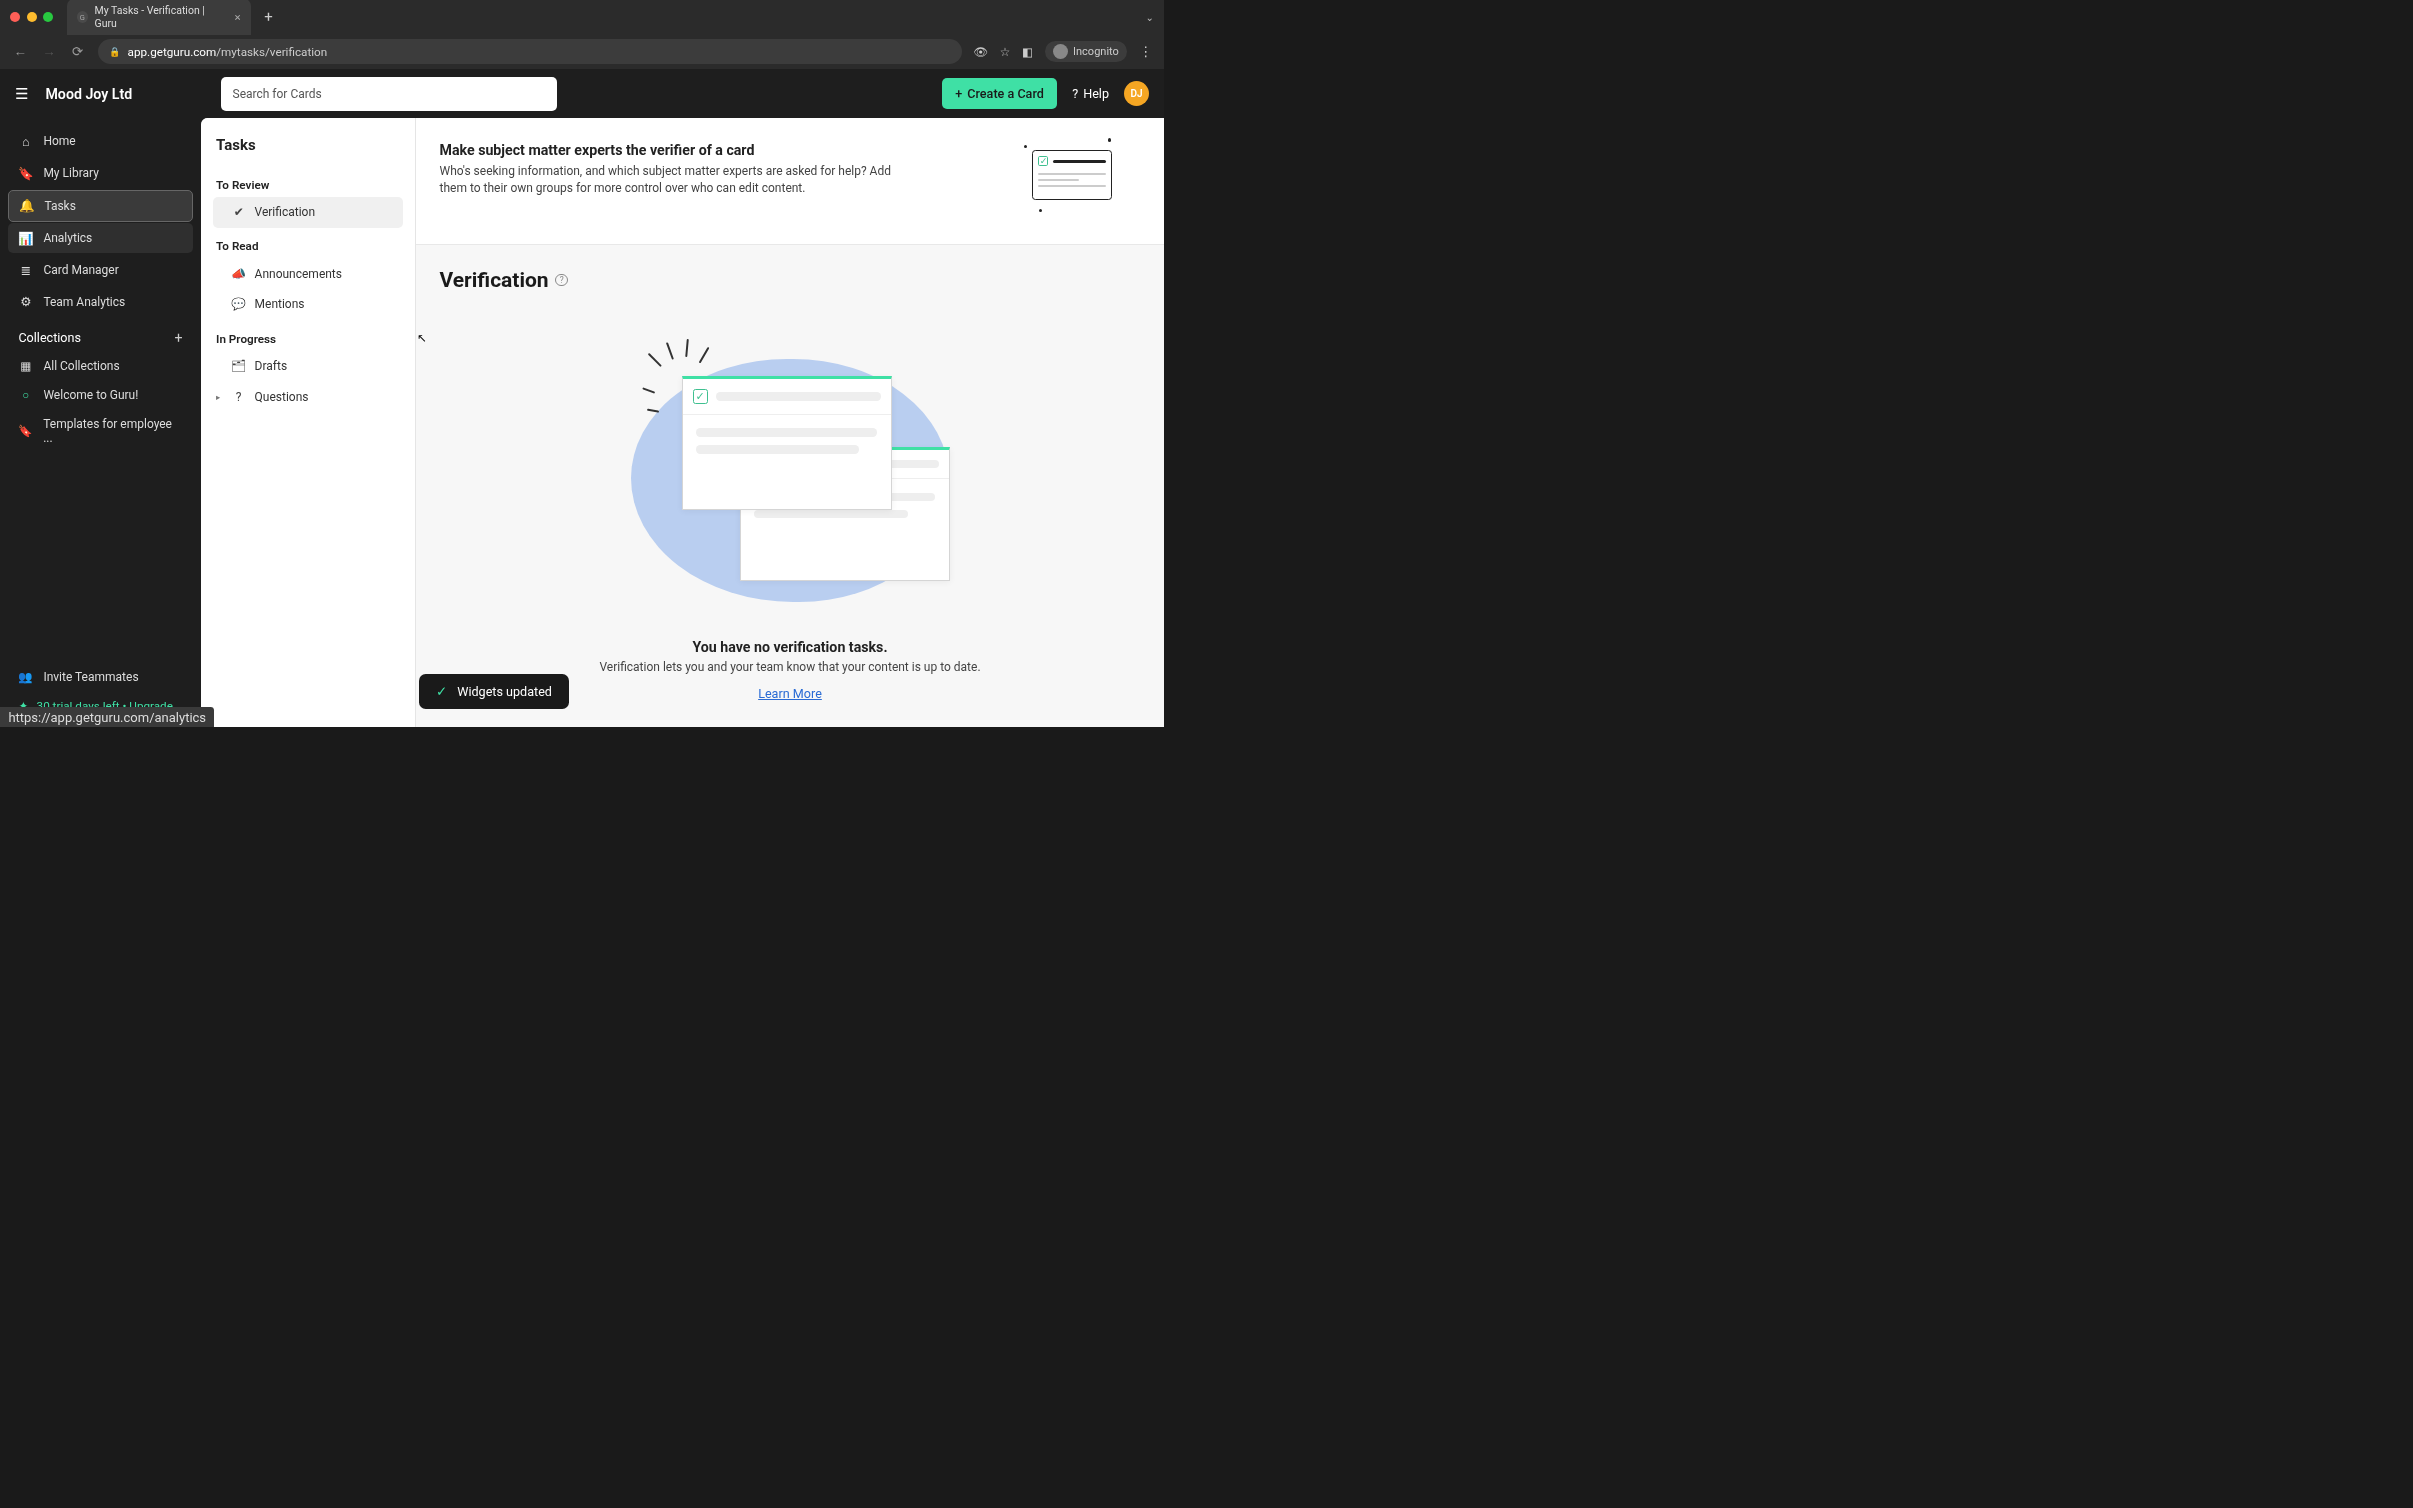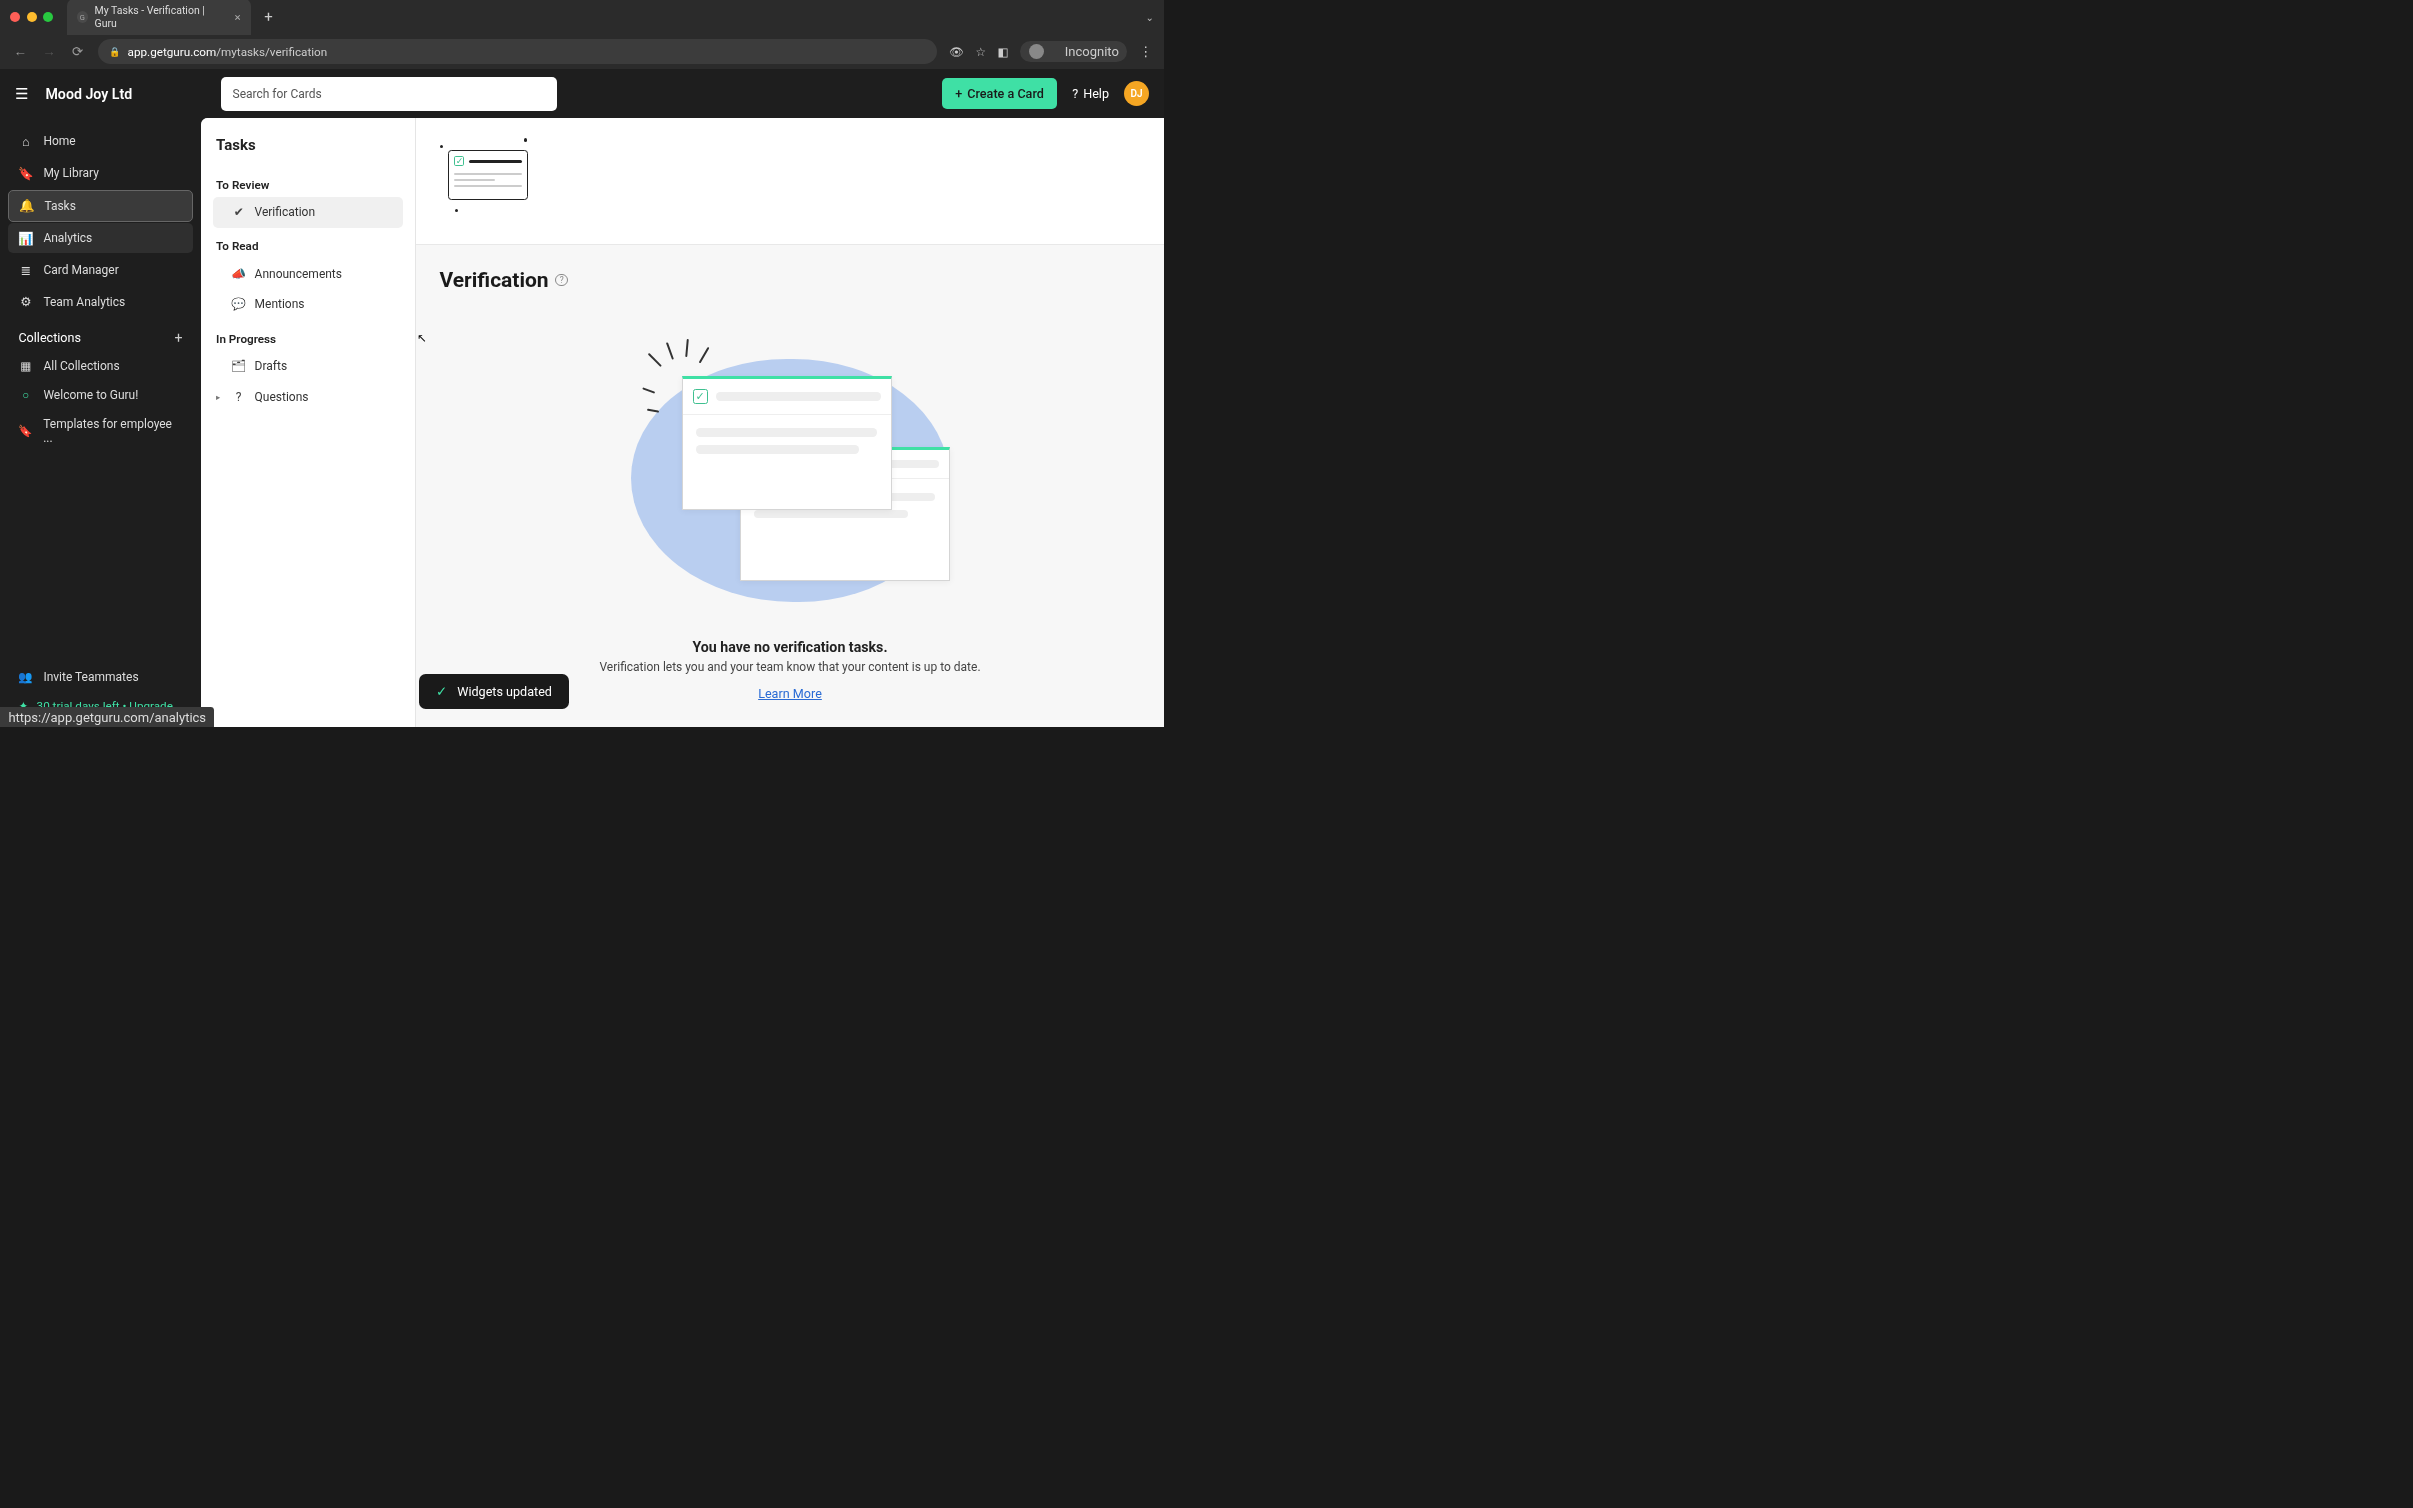--- a/index.html
+++ b/index.html
@@ -20,21 +20,21 @@
 .chevron-down { margin-left: auto; color: #bbb; font-size: 10px; }
 
 .address-bar-row { height: 35px; display: flex; align-items: center; padding: 0 11.7px; gap: 11.7px; }
 .nav-icon { color: #9a9a9a; font-size: 13.4px; display:flex; align-items:center; justify-content:center; width:17px; }
 .nav-icon.forward { color: #555; }
 .url-bar { flex: 1; background: #3c3c3c; border-radius: 17px; height: 25px; display: flex; align-items: center; padding: 0 11.7px; gap: 6.7px; }
 .lock-ic { color: #aaa; font-size: 9.2px; }
 .url-text { color: #ccc; font-size: 11.7px; }
 .url-host { color: #fff; }
 .right-icons { display: flex; align-items: center; gap: 11.7px; color: #ccc; font-size: 11.7px; }
-.incognito-badge { display: flex; align-items: center; gap: 21px; background: #3c3c3c; padding: 3.4px 8.4px; border-radius: 11.7px; font-size: 13px; }
+.incognito-badge { display: flex; align-items: center; gap: 5px; background: #3c3c3c; padding: 3.4px 8.4px; border-radius: 11.7px; font-size: 11px; }
 .incognito-icon { width: 15px; height: 15px; background: #888; border-radius: 50%; }
 .more-icon { font-size: 13.4px; }
 
 
 .app { position: absolute; top: 69px; left: 0; right: 0; bottom: 0; background: #1e1e1e; display: flex; flex-direction: column; }
 
 .app-header { height: 49px; display: flex; align-items: center; padding: 0 15px; gap: 17px; }
 .hamburger { color: #fff; font-size: 15px; }
 .workspace-name { color: #fff; font-weight: 600; font-size: 14.2px; }
 .search-container { margin-left: auto; margin-right: auto; position: relative; left: -75px; }
@@ -281,20 +281,24 @@
         </div>
         <div class="task-item">
           <span class="chev">▸</span>
           <span class="task-ic">?</span>
           <span>Questions</span>
         </div>
       </div>
 
       <div class="main-content">
         <div class="banner">
+          <div class="banner-text">
+            <div class="banner-title">Make subject matter experts the verifier of a card</div>
+            <div class="banner-desc">Who's seeking information, and which subject matter experts are asked for help? Add them to their own groups for more control over who can edit content.</div>
+          </div>
           <div class="banner-illus">
             <div class="illus-dot" style="top:-3.4px; left:84px;"></div>
             <div class="illus-dot" style="top:3.4px; left:0;"></div>
             <div class="illus-card front">
               <div style="display:flex;gap:5px;align-items:center;">
                 <span class="illus-check"></span>
                 <div class="illus-line" style="flex:1"></div>
               </div>
               <div class="illus-line thin" style="margin-top:6.7px;"></div>
               <div class="illus-line thin short"></div>

